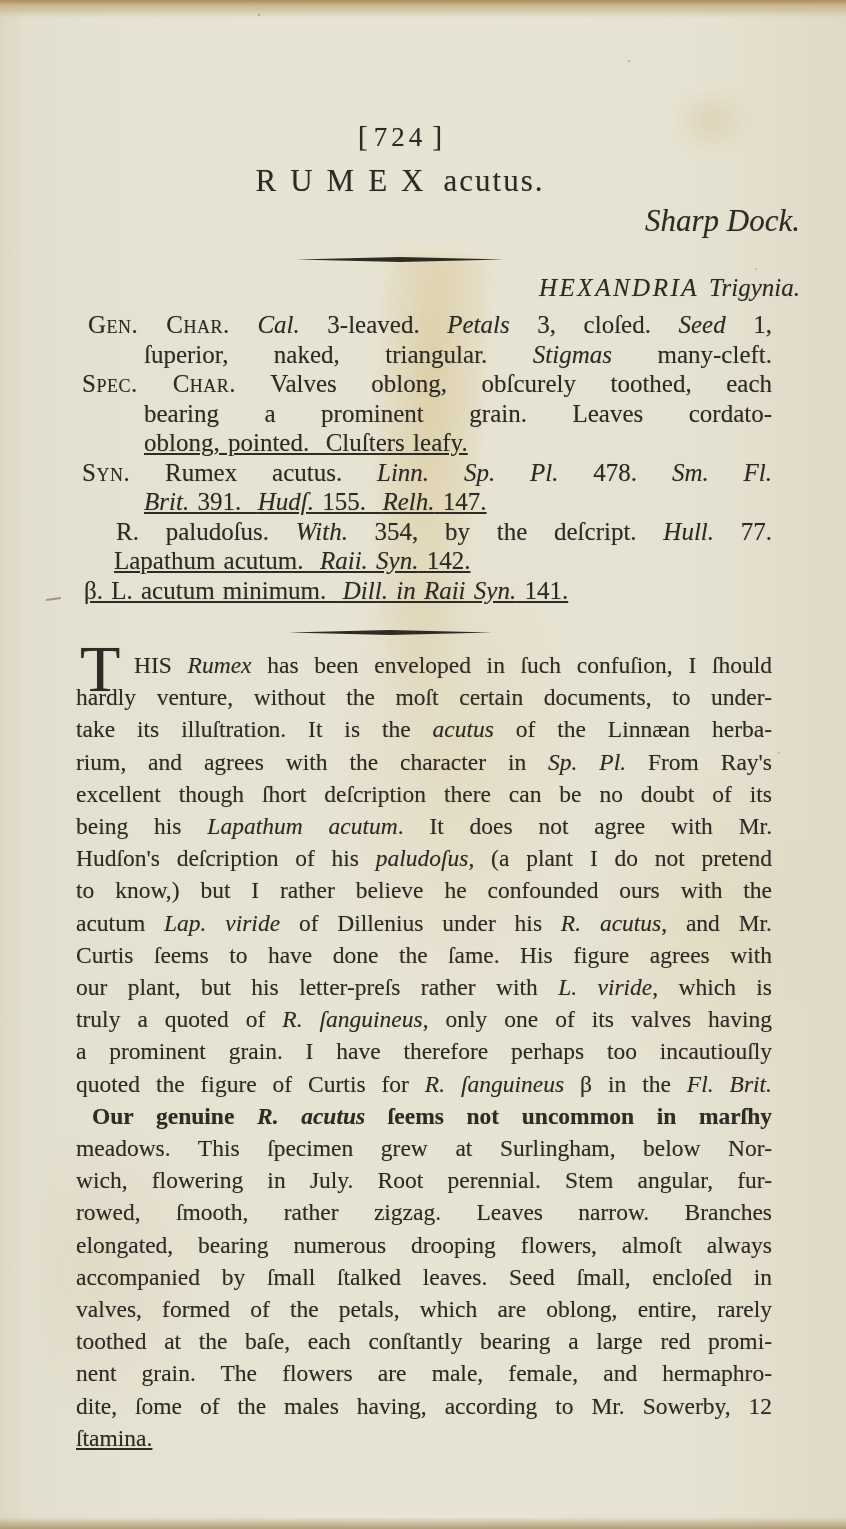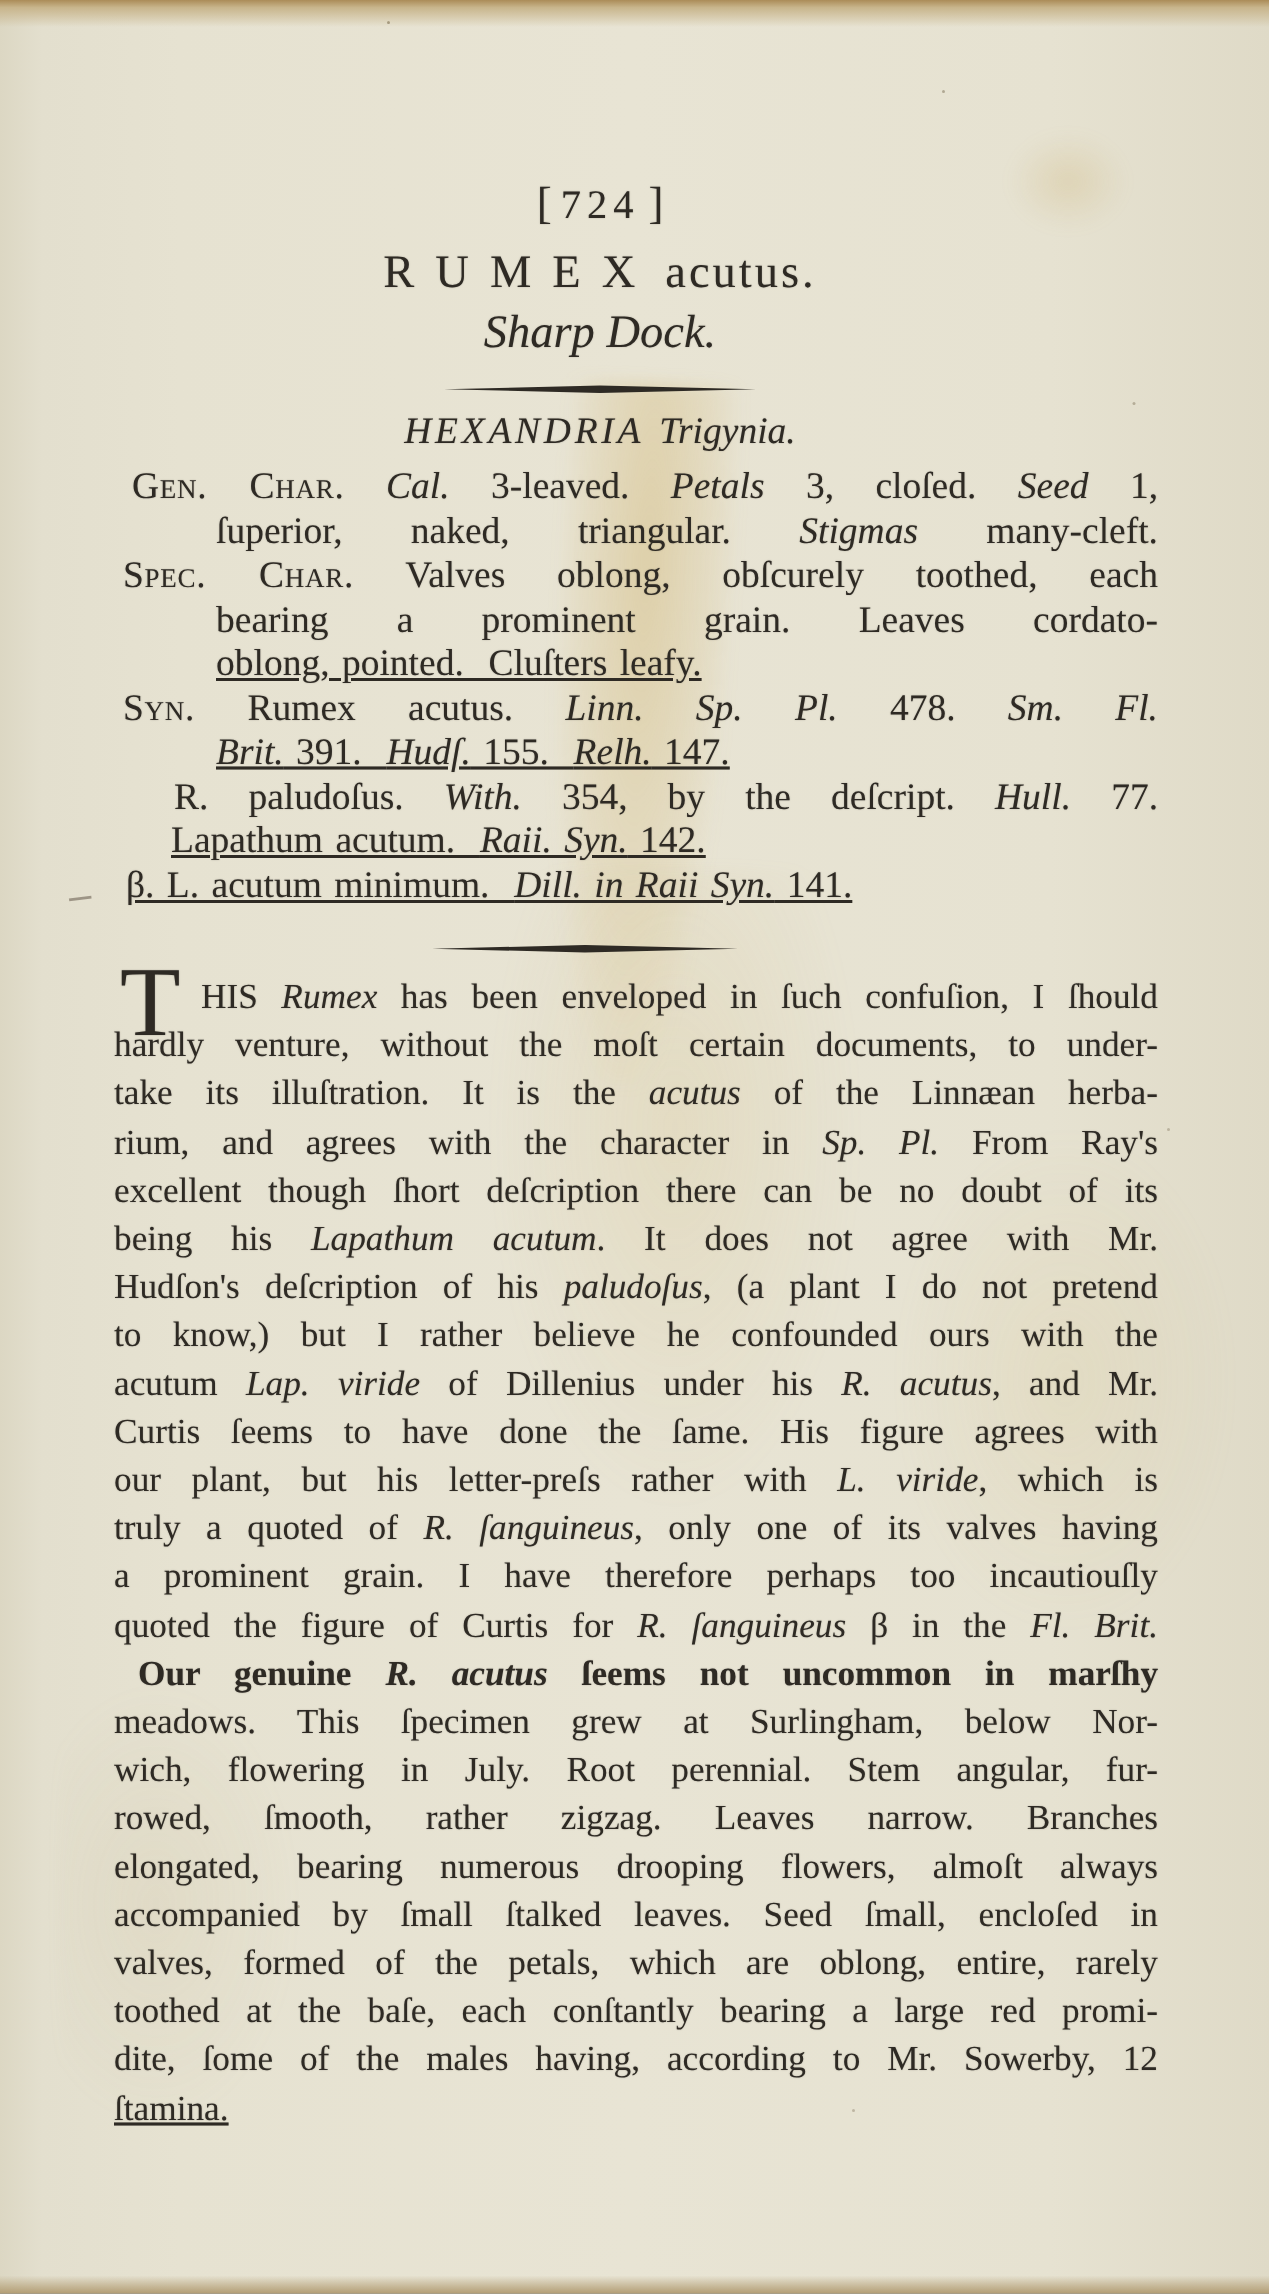--- a/index.html
+++ b/index.html
@@ -45,22 +45,22 @@
 
   .txt{position:absolute;z-index:3;text-shadow:0 0 1px rgba(46,42,36,.35);}
   .center-line{left:0;width:800px;text-align:center;}
 
   .pagenum{top:119px;font-size:27px;}
   .pagenum .bracket{font-size:30px;}
   .pagenum .num{letter-spacing:4px;margin:0 6px;}
   .title{top:163px;font-size:31px;}
   .title .genus{letter-spacing:14px;}
   .title .species{margin-left:6px;letter-spacing:2px;text-align:right;}
-  .common{top:203px;font-size:31px;font-style:italic;}
-  .classline{top:274px;font-size:25px;font-style:italic;}
+  .common{top:203px;font-size:31px;font-style:italic;text-align:right;}
+  .classline{top:274px;font-size:25px;font-style:italic;text-align:right;}
   .classline .klass{letter-spacing:2.5px;}
   .classline .order{margin-left:10px;}
 
   .rule{position:absolute;z-index:3;}
   .rule1{left:296px;top:256px;}
   .rule2{left:288px;top:629px;}
 
   #front-lines{top:310px;left:82px;width:690px;}
   .fm-line{font-size:25px;line-height:29.5px;word-spacing:2px;}
 
@@ -142,17 +142,18 @@
       <div class="bt-line just"><span>a prominent grain.  I have therefore perhaps too incautiouſly</span></div>
       <div class="bt-line just"><span>quoted the figure of Curtis for </span><span class="it">R. ſanguineus</span><span> β in the </span><span class="it">Fl. Brit.</span></div>
       <div class="bt-line just" style="padding-left: 16px; font-weight: bold;"><span>Our genuine </span><span class="it">R. acutus</span><span> ſeems not uncommon in marſhy</span></div>
       <div class="bt-line just"><span>meadows.  This ſpecimen grew at Surlingham, below Nor-</span></div>
       <div class="bt-line just"><span>wich, flowering in July.  Root perennial.  Stem angular, fur-</span></div>
       <div class="bt-line just"><span>rowed, ſmooth, rather zigzag.  Leaves narrow.  Branches</span></div>
       <div class="bt-line just"><span>elongated, bearing numerous drooping flowers, almoſt always</span></div>
       <div class="bt-line just"><span>accompanied by ſmall ſtalked leaves.  Seed ſmall, encloſed in</span></div>
       <div class="bt-line just"><span>valves, formed of the petals, which are oblong, entire, rarely</span></div>
       <div class="bt-line just"><span>toothed at the baſe, each conſtantly bearing a large red promi-</span></div>
+      <div class="bt-line just"><span>nent grain.  The flowers are male, female, and hermaphro-</span></div>
       <div class="bt-line just"><span>dite, ſome of the males having, according to Mr. Sowerby, 12</span></div>
       <div class="bt-line ragged"><span>ſtamina.</span></div>
     </div>
 
 </div>
 
 </body></html>

